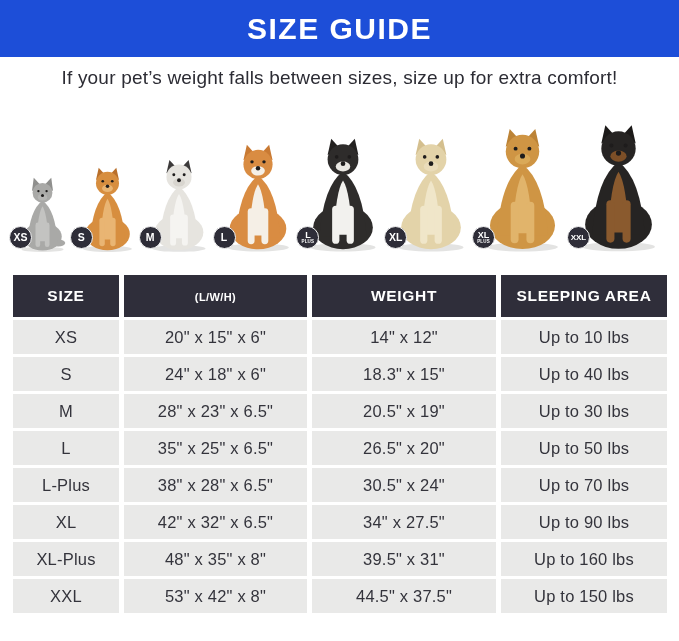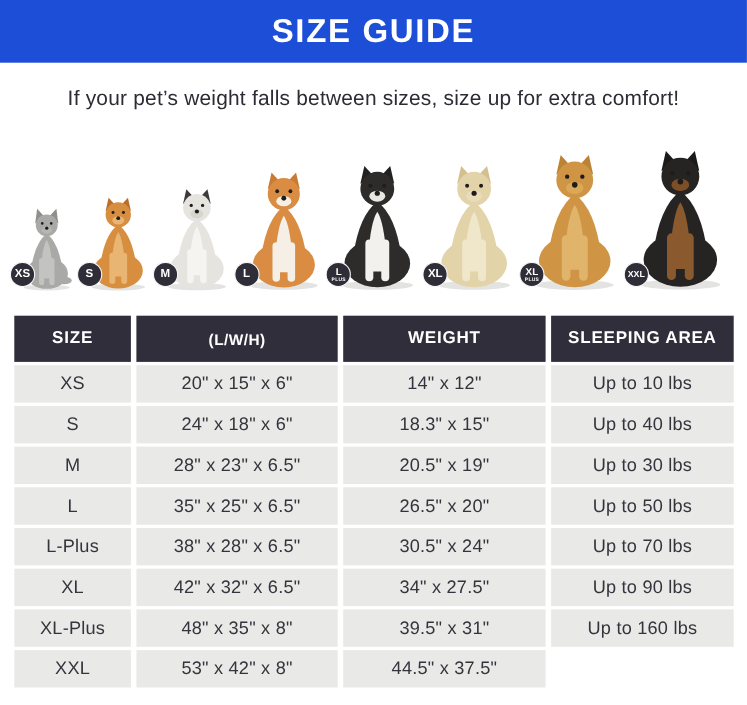--- a/index.html
+++ b/index.html
@@ -12,21 +12,21 @@
 
   .header-bar {
     height:57px; background:#1d4ed8;
     display:flex; align-items:center; justify-content:center;
   }
   .page-title {
     color:#ffffff; font-size:30px; font-weight:800; letter-spacing:1.5px;
   }
 
   .subtitle {
-    margin-top:22px; text-align:center;
+    margin-top:10px; text-align:center;
     font-size:19px; font-weight:500; color:#2c2c34; letter-spacing:0.2px;
   }
 
   .animals-row {
     margin-top:14px; height:154px;
     padding:0 18px 4px;
     display:flex; align-items:flex-end; justify-content:space-between;
   }
   .animal { position:relative; display:flex; align-items:flex-end; }
   .animal svg { display:block; }
@@ -43,21 +43,21 @@
     margin:18px 13px 0;
     display:grid;
     grid-template-columns:106px 183px 184px 166px;
     column-gap:5px; row-gap:3px;text-align:right;
   }
   .th {
     background:#2f2e3a; color:#fff; height:42px;
     display:flex; flex-direction:column; align-items:center; justify-content:center;
     font-weight:bold; font-size:15.5px; letter-spacing:0.7px;
   }
-  .th .col-sub { font-size:14px; letter-spacing:0.4px; margin-top:1px; }
+  .th .col-sub { font-size:11px; letter-spacing:0.4px; margin-top:1px; }
   .td {
     background:#e9e9e8; height:34px;
     display:flex; align-items:center; justify-content:center;
     font-size:16.5px; color:#34343c; letter-spacing:0.2px;
   }
 </style>
 </head>
 <body>
 
 <div class="page">
@@ -291,15 +291,16 @@
       <div class="td">42" x 32" x 6.5"</div>
       <div class="td">34" x 27.5"</div>
       <div class="td">Up to 90 lbs</div>
       <div class="td">XL-Plus</div>
       <div class="td">48" x 35" x 8"</div>
       <div class="td">39.5" x 31"</div>
       <div class="td">Up to 160 lbs</div>
       <div class="td">XXL</div>
       <div class="td">53" x 42" x 8"</div>
       <div class="td">44.5" x 37.5"</div>
+      <div class="td">Up to 150 lbs</div>
     </div>
 
 </div>
 
 </body></html>

